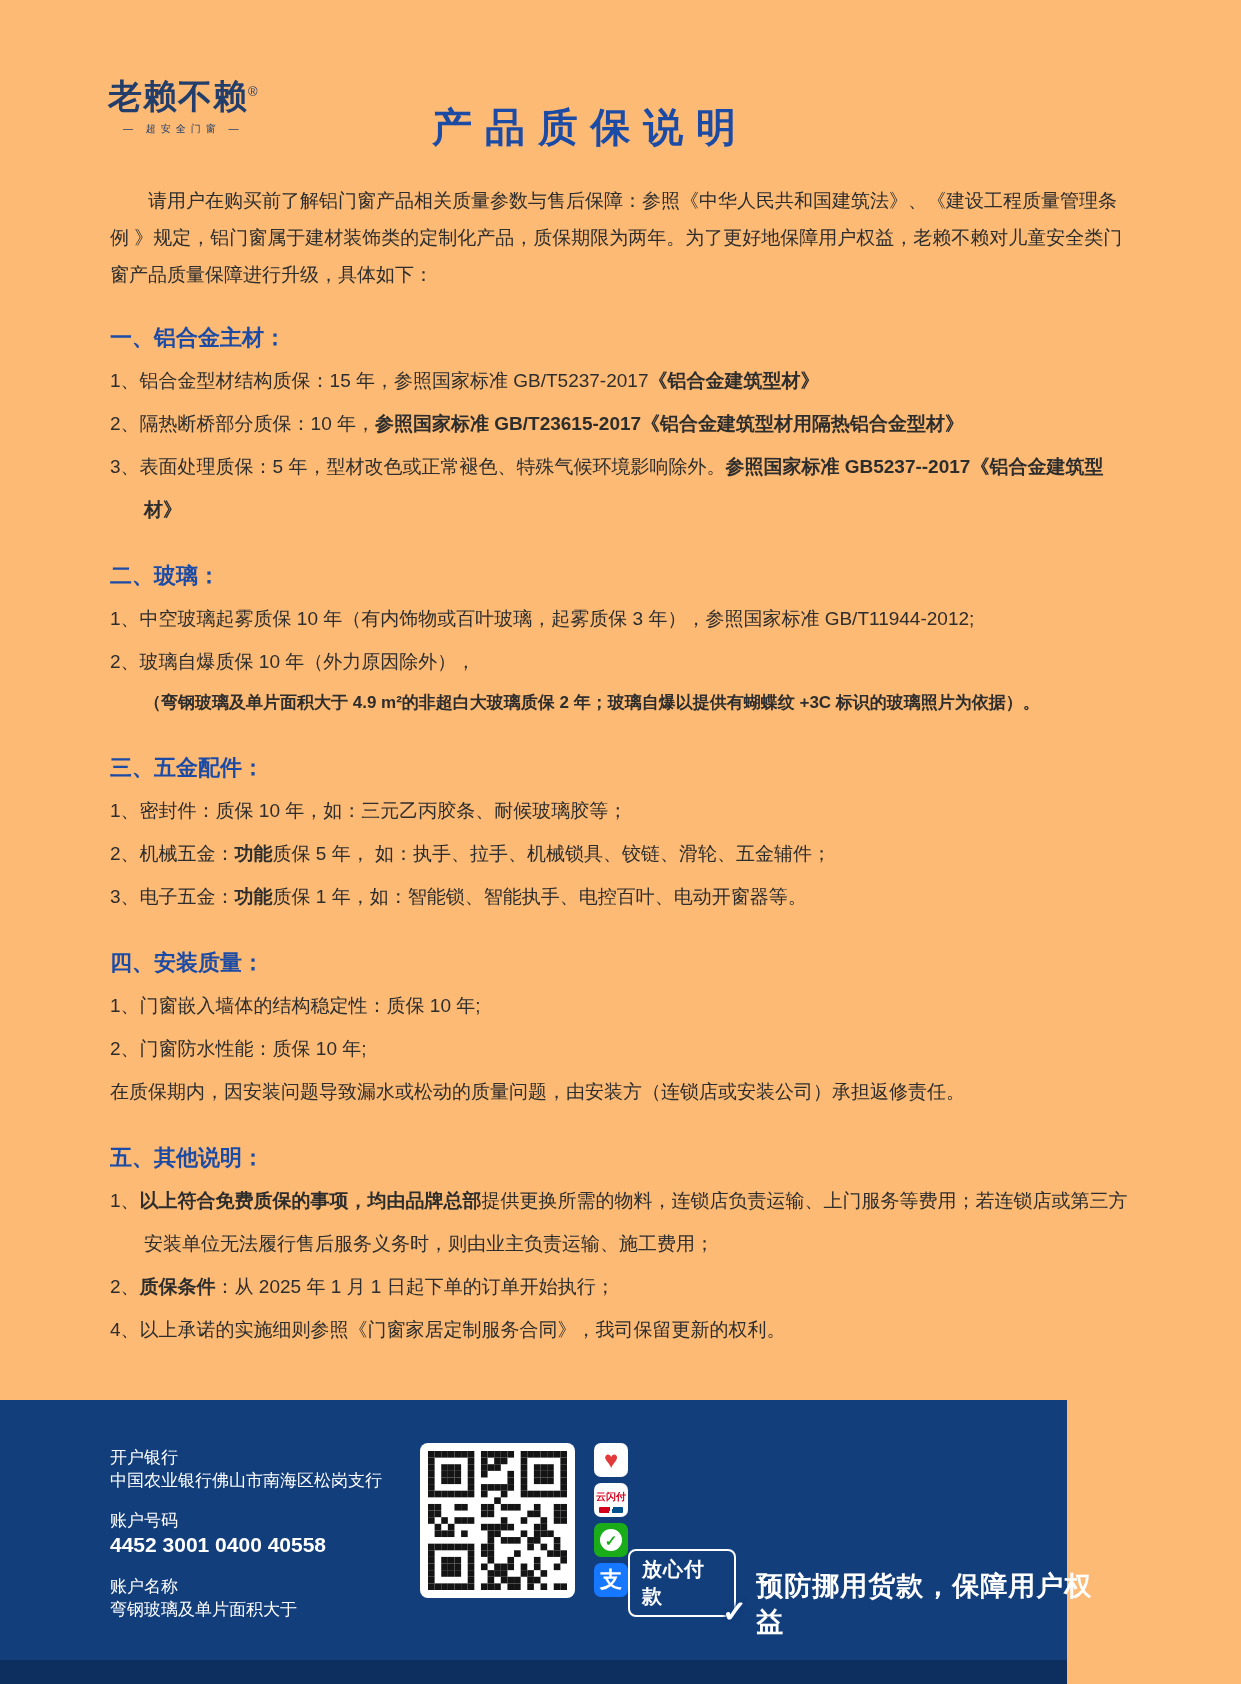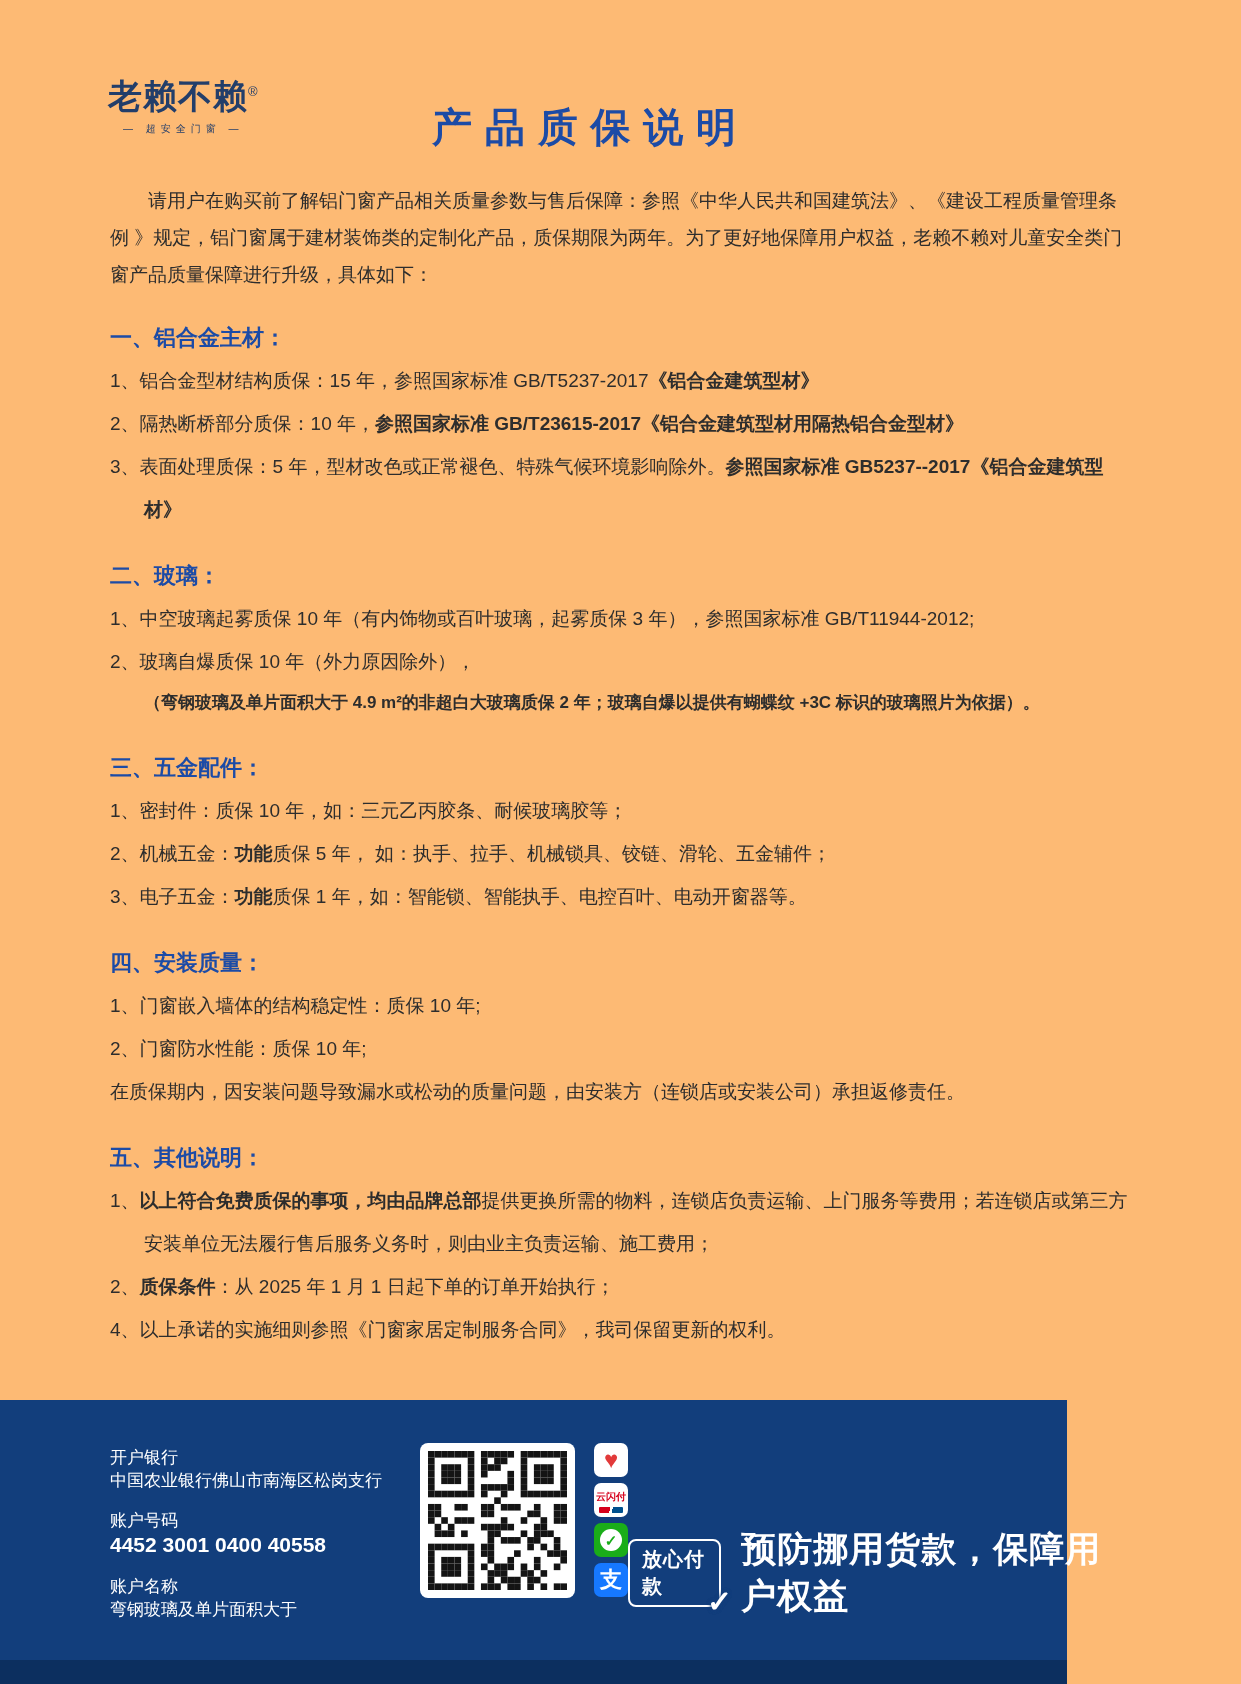--- a/index.html
+++ b/index.html
@@ -64,21 +64,21 @@
     display: flex; align-items: center; justify-content: center; gap: 20px;
   }
   .badge {
     position: relative; border: 2px solid #ffffff; border-radius: 8px;
     padding: 5px 12px; font-size: 20px; font-weight: 700; letter-spacing: 1px;
   }
   .badge-check {
     position: absolute; right: -14px; bottom: -14px; font-size: 30px; font-weight: 700;
     color: #ffffff; text-shadow: 0 0 4px #123e7c, 0 0 4px #123e7c;
   }
-  .sub-slogan { font-size: 35px; font-weight: 700; letter-spacing: 1px; }
+  .sub-slogan { font-size: 27px; font-weight: 700; letter-spacing: 1px; margin-top: 42px; }
 </style>
 </head>
 <body>
 
 <div class="page">
 
   <div class="logo">
     <div class="logo-text"><span>老赖不赖</span><span class="logo-reg">®</span></div>
     <div class="logo-tagline">— 超安全门窗 —</div>
   </div>

